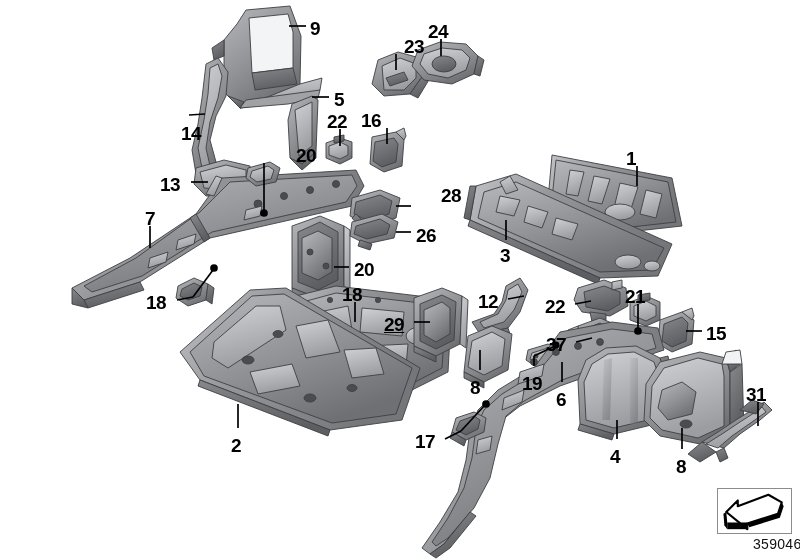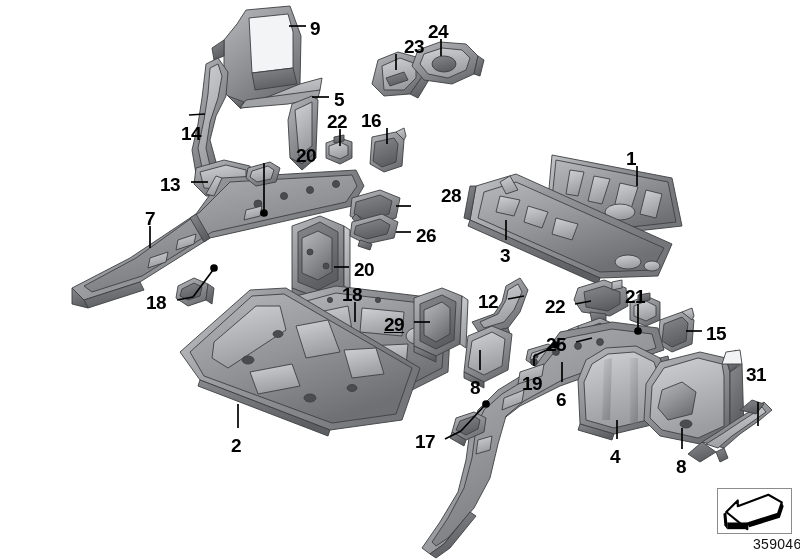--- a/index.html
+++ b/index.html
@@ -367,27 +367,27 @@
   <div class="callout" style="left:706px;top:324px;">15</div>
   <div class="callout" style="left:361px;top:111px;">16</div>
   <div class="callout" style="left:415px;top:432px;">17</div>
   <div class="callout" style="left:146px;top:293px;">18</div>
   <div class="callout" style="left:522px;top:374px;">19</div>
   <div class="callout" style="left:252px;top:146px;margin-left:44px;">20</div>
   <div class="callout" style="left:625px;top:287px;">21</div>
   <div class="callout" style="left:327px;top:112px;">22</div>
   <div class="callout" style="left:404px;top:37px;">23</div>
   <div class="callout" style="left:428px;top:22px;">24</div>
-  <div class="callout" style="left:546px;top:335px;">25</div>
+  <div class="callout" style="left:546px;top:335px;">37</div>
   <div class="callout" style="left:416px;top:226px;">26</div>
   <div class="callout" style="left:545px;top:297px;">22</div>
   <div class="callout" style="left:416px;top:186px;margin-left:25px;">28</div>
   <div class="callout" style="left:384px;top:315px;text-decoration:underline;">29</div>
   <div class="callout" style="left:354px;top:260px;">20</div>
-  <div class="callout" style="left:746px;top:365px;">31</div>
+  <div class="callout" style="left:746px;top:385px;">31</div>
 
   <div id="legend">
     <svg viewBox="0 0 75 46">
       <path d="M8 24 L20 12 L20 18 L52 6 L66 14 L62 26 L30 36 L30 42 Z" fill="#ffffff" stroke="#000000" stroke-width="2.2" stroke-linejoin="round"></path>
       <path d="M30 36 L62 26 L66 14 L68 18 L64 30 L32 40 Z" fill="#000000"></path>
       <path d="M9 35 L30 35 L30 42 L9 42 Z" fill="#000000"></path>
       <path d="M8 24 L9 35 L9 42 L6 38 L5 26 Z" fill="#000000"></path>
     </svg>
   </div>
   <div id="partno">359046</div>

